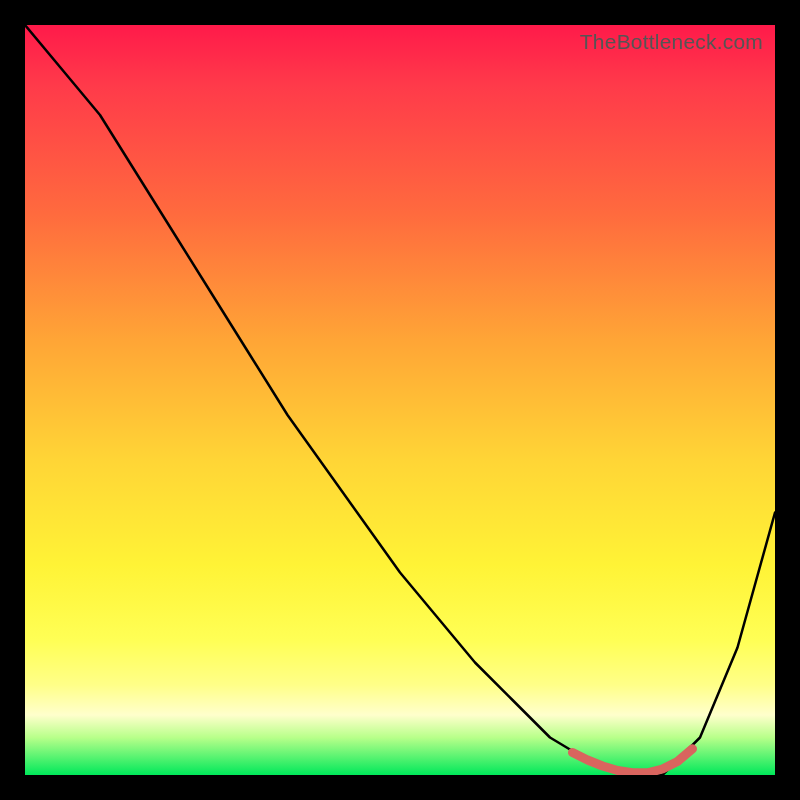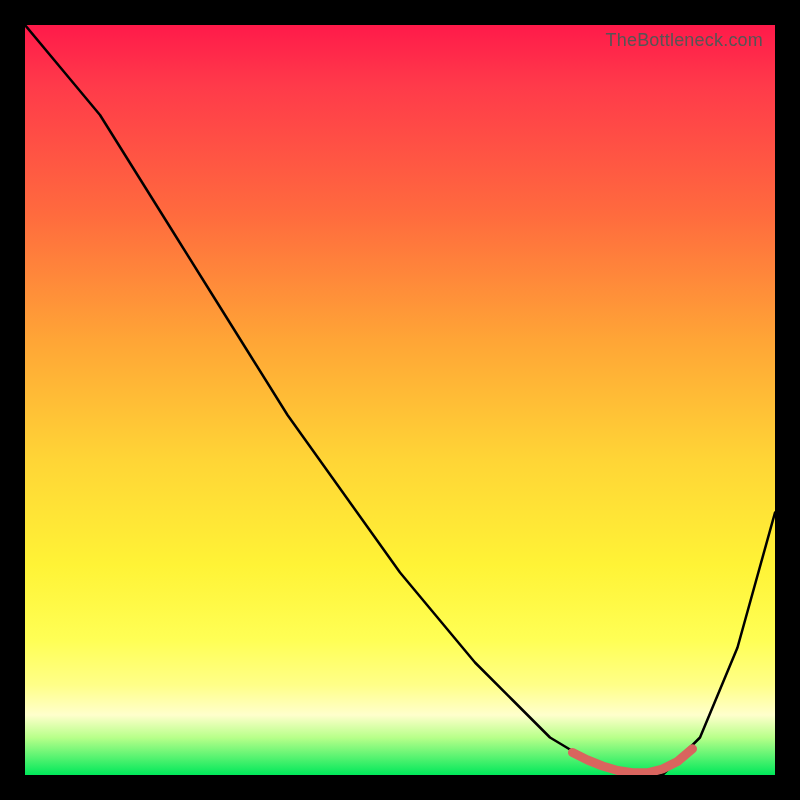--- a/index.html
+++ b/index.html
@@ -30,21 +30,21 @@
       #ffffcc 92%,
       #b8ff8a 95%,
       #00e85a 100%
     );
   }
   .watermark {
     position: absolute;
     top: 5px;
     right: 12px;
     color: #555;
-    font-size: 18px;
+    font-size: 21px;
     font-weight: 500;
     letter-spacing: 0.2px;
     z-index: 10;
     margin-left: 32px;
   }
   svg.lines {
     position: absolute;
     left: 0;
     top: 0;
     width: 750px;

